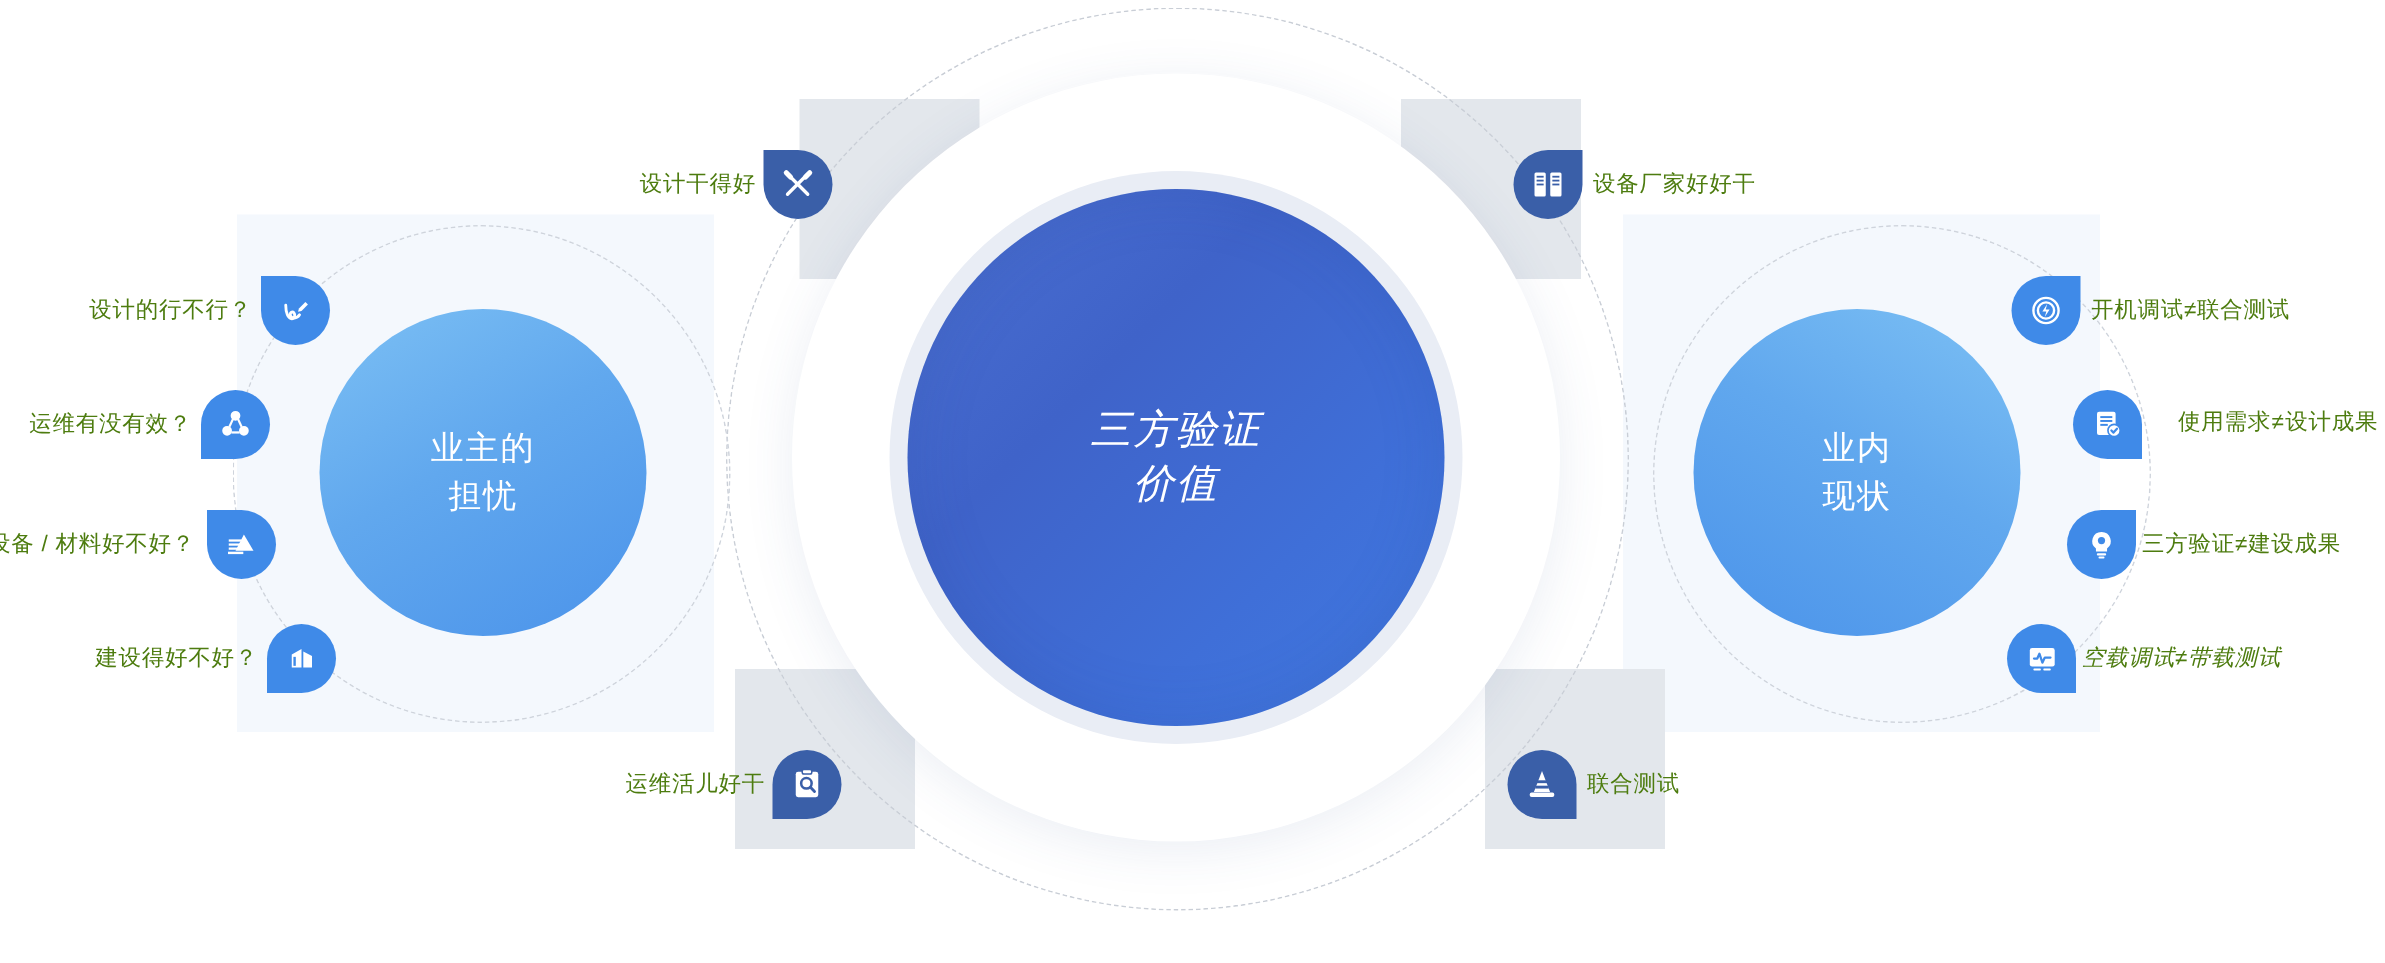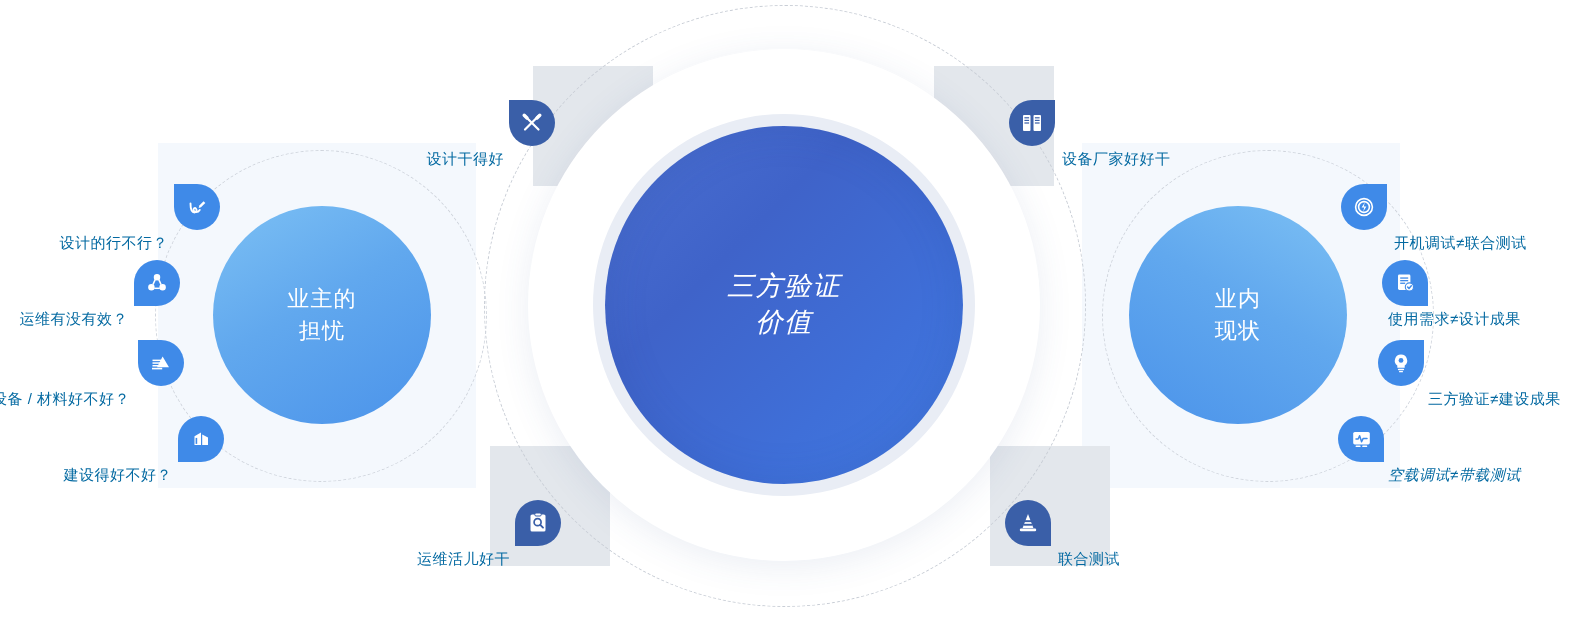--- a/index.html
+++ b/index.html
@@ -65,22 +65,22 @@
   .pin.dark{background:#3a5fa8;}
   
   .pin.tl{border-radius:0 23px 23px 23px;}   
   .pin.bl{border-radius:23px 23px 23px 0;}   
   .pin.tr{border-radius:23px 0 23px 23px;}   
   .pin.br{border-radius:23px 23px 0 23px;}   
   .pin svg{display:block;}
 
   
   .lbl{
-    position:absolute;font-size:15px;color:#0369a1;white-space:nowrap;
-    letter-spacing:.5px;line-height:20px;margin-top:36px;
+    position:absolute;font-size:15px;color:#4d7c0f;white-space:nowrap;
+    letter-spacing:.5px;line-height:20px;
   }
   .lbl.r{text-align:right;}
 </style>
 </head>
 <body>
 
 <div class="stage">
 
   <div class="panel left"></div>
   <div class="panel right"></div>
@@ -233,21 +233,21 @@
       <svg width="22" height="22" viewBox="0 0 22 22" fill="none">
         <rect x="4" y="2.5" width="12.4" height="15.5" rx="1.4" fill="#fff"></rect>
         <rect x="6.2" y="5.4" width="8" height="1.3" fill="#3f8ae8"></rect>
         <rect x="6.2" y="8" width="8" height="1.3" fill="#3f8ae8"></rect>
         <rect x="6.2" y="10.6" width="5" height="1.3" fill="#3f8ae8"></rect>
         <circle cx="15.4" cy="15" r="4.1" fill="#fff" stroke="#3f8ae8" stroke-width="1.1"></circle>
         <path d="M13.6 15 l1.4 1.4 l2.3-2.6" stroke="#3f8ae8" stroke-width="1.5" stroke-linecap="round" stroke-linejoin="round"></path>
       </svg>
     </span>
   </div>
-  <div class="lbl" style="left:1388px;top:273px;">使用需求≠设计成果</div>
+  <div class="lbl" style="left:1452px;top:273px;font-family:Liberation Mono, monospace;">使用需求≠设计成果</div>
 
   <div class="pin tr" style="left:1378px;top:340px;">
     <span>
       <svg width="22" height="22" viewBox="0 0 22 22" fill="#fff">
         <path d="M11 2.6 a6.1 6.1 0 0 0 -3.7 11 v2.1 h7.4 v-2.1 A6.1 6.1 0 0 0 11 2.6 z"></path>
         <rect x="7.9" y="16.8" width="6.2" height="1.5" rx=".7"></rect>
         <rect x="9" y="19" width="4" height="1.3" rx=".6"></rect>
         <circle cx="11" cy="8.4" r="2.4" fill="#3f8ae8"></circle>
       </svg>
     </span>

